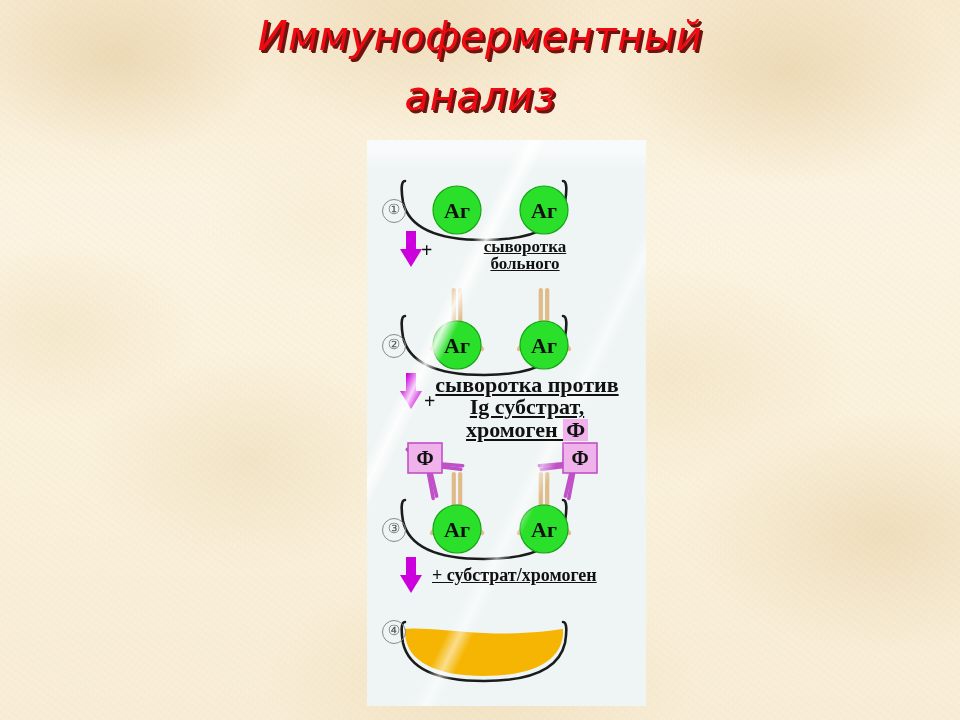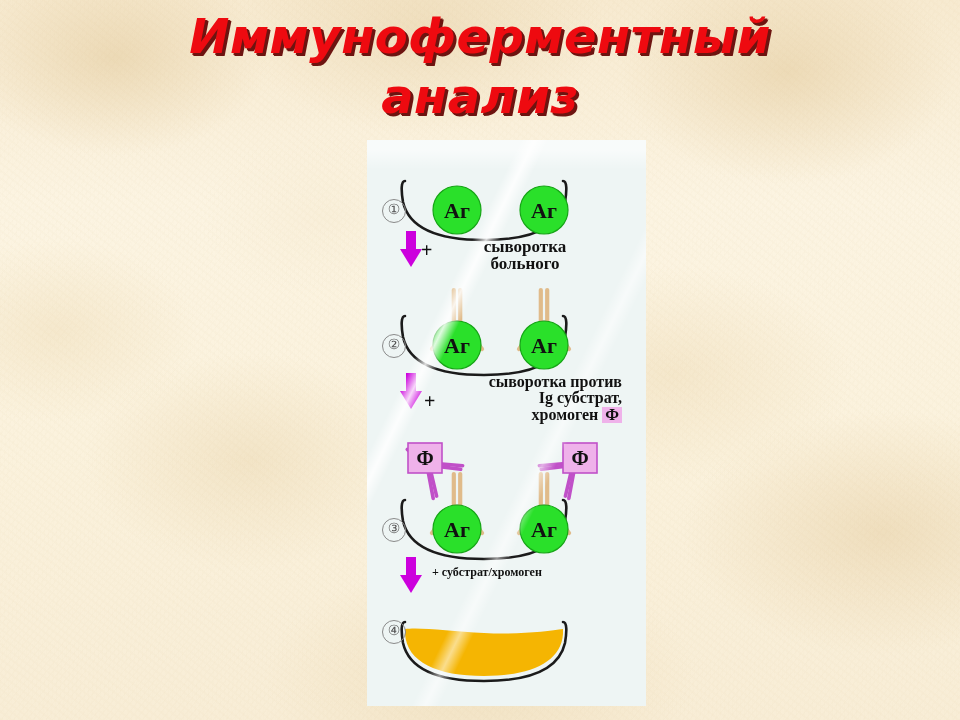--- a/index.html
+++ b/index.html
@@ -33,22 +33,22 @@
       repeating-linear-gradient(37deg, rgba(214,186,135,.10) 0 2px, rgba(255,255,255,0) 2px 6px),
       repeating-linear-gradient(-51deg, rgba(210,182,132,.08) 0 1px, rgba(255,255,255,0) 1px 5px),
       repeating-linear-gradient(93deg, rgba(222,198,152,.07) 0 1px, rgba(255,255,255,0) 1px 4px);
   }
 
   
   #title{
     position:absolute;left:0;top:6px;width:960px;
     text-align:center;
     font-family:"DejaVu Sans", sans-serif;
-    font-weight:700;font-style:italic;
-    font-size:48px;line-height:60px;
+    font-weight:400;font-style:italic;
+    font-size:40px;line-height:60px;
     color:#ee0a10;
     letter-spacing:.5px;
     text-shadow:3px 3px 0 #6d1410, 2px 2px 0 #7d1a12;
     white-space:pre-line;
   }
 
   
   #panel{
     position:absolute;left:367px;top:140px;width:279px;height:566px;
     background:#eef5f4;
@@ -74,26 +74,27 @@
     font-size:14px;line-height:20px;text-align:center;
   }
 
   
   .cap{
     position:absolute;
     font-family:"Liberation Serif", serif;
     font-weight:700;color:#111;
     line-height:1.02;
     white-space:pre-line;
+    text-decoration:underline;
   }
   .cap1{left:440px;top:238px;width:170px;font-size:17px;text-align:center;}
   .plus1{position:absolute;left:421px;top:239px;font-size:20px;font-weight:700;color:#111;font-family:"Liberation Serif",serif;}
-  .cap2{left:432px;top:374px;width:190px;font-size:16px;text-align:right;}
+  .cap2{left:432px;top:374px;width:190px;font-size:22px;text-align:center;}
   .plus2{position:absolute;left:424px;top:390px;font-size:20px;font-weight:700;color:#111;font-family:"Liberation Serif",serif;}
-  .cap3{left:432px;top:566px;width:200px;font-size:12px;text-align:left;}
+  .cap3{left:432px;top:566px;width:200px;font-size:18px;text-align:left;}
   .fmark{
     display:inline-block;
     background:#efb2ea;
     color:#111;
     padding:0 3px;
     font-weight:700;
   }
 </style>
 </head>
 <body>

